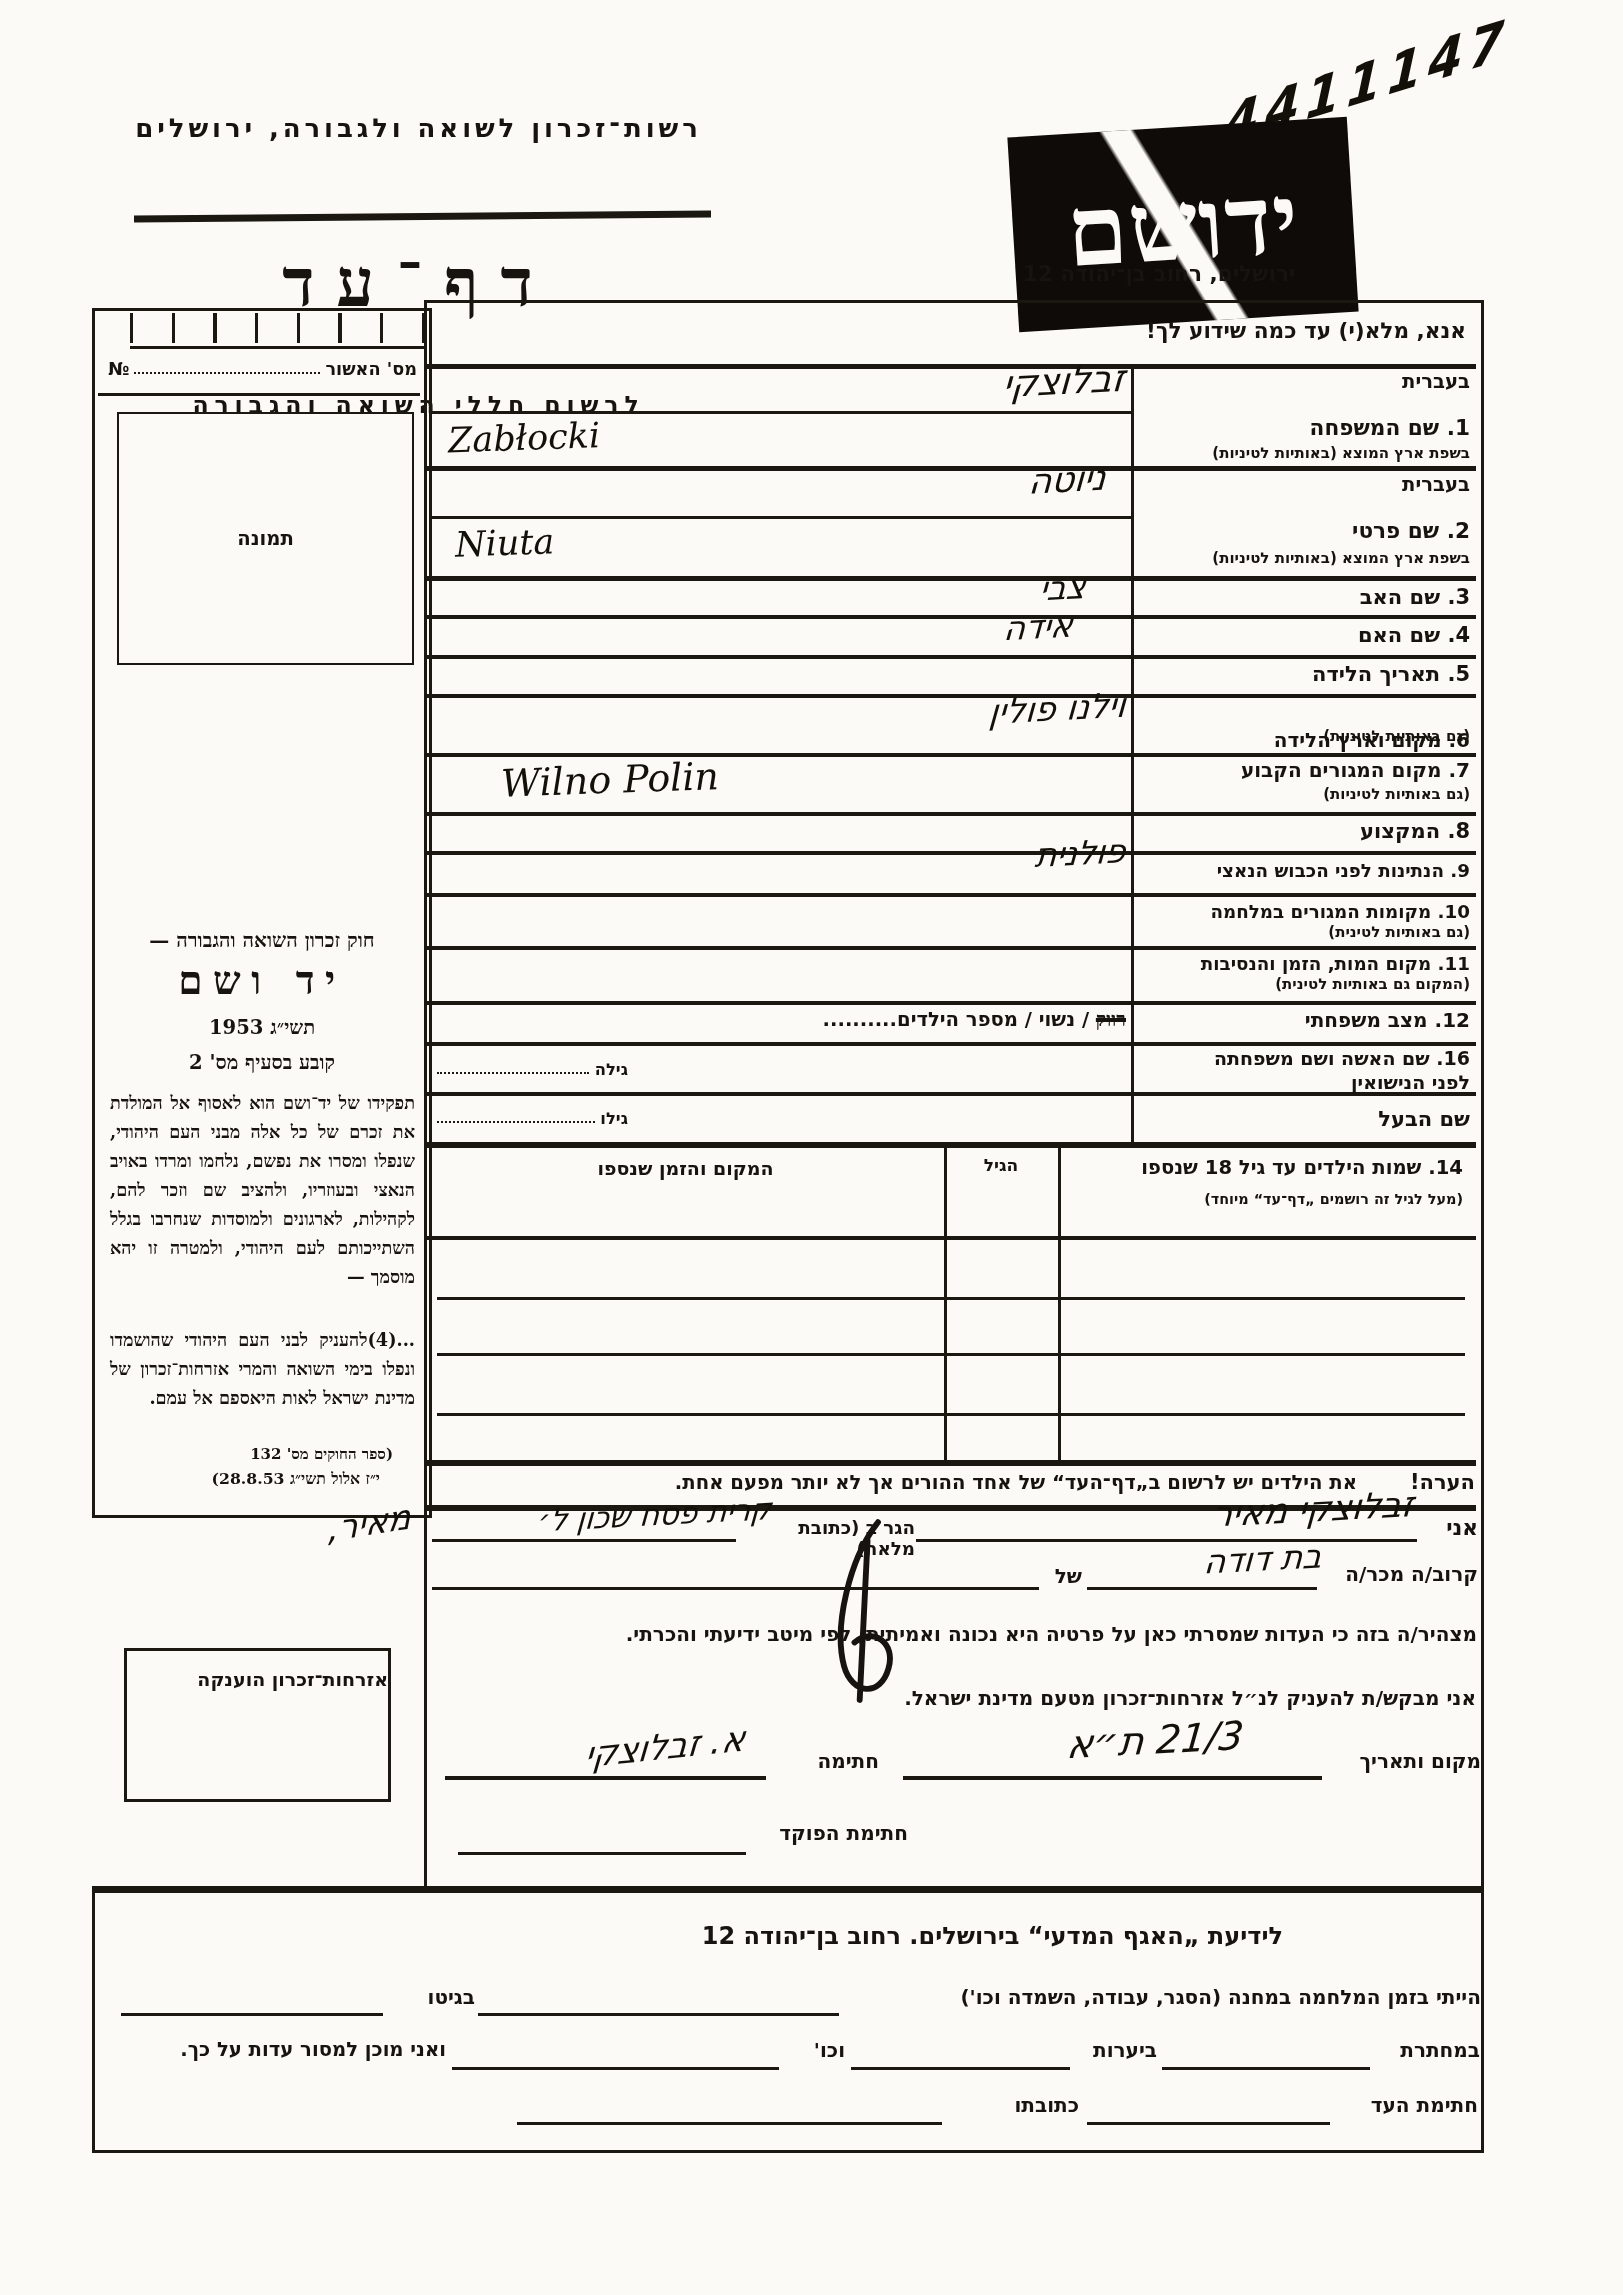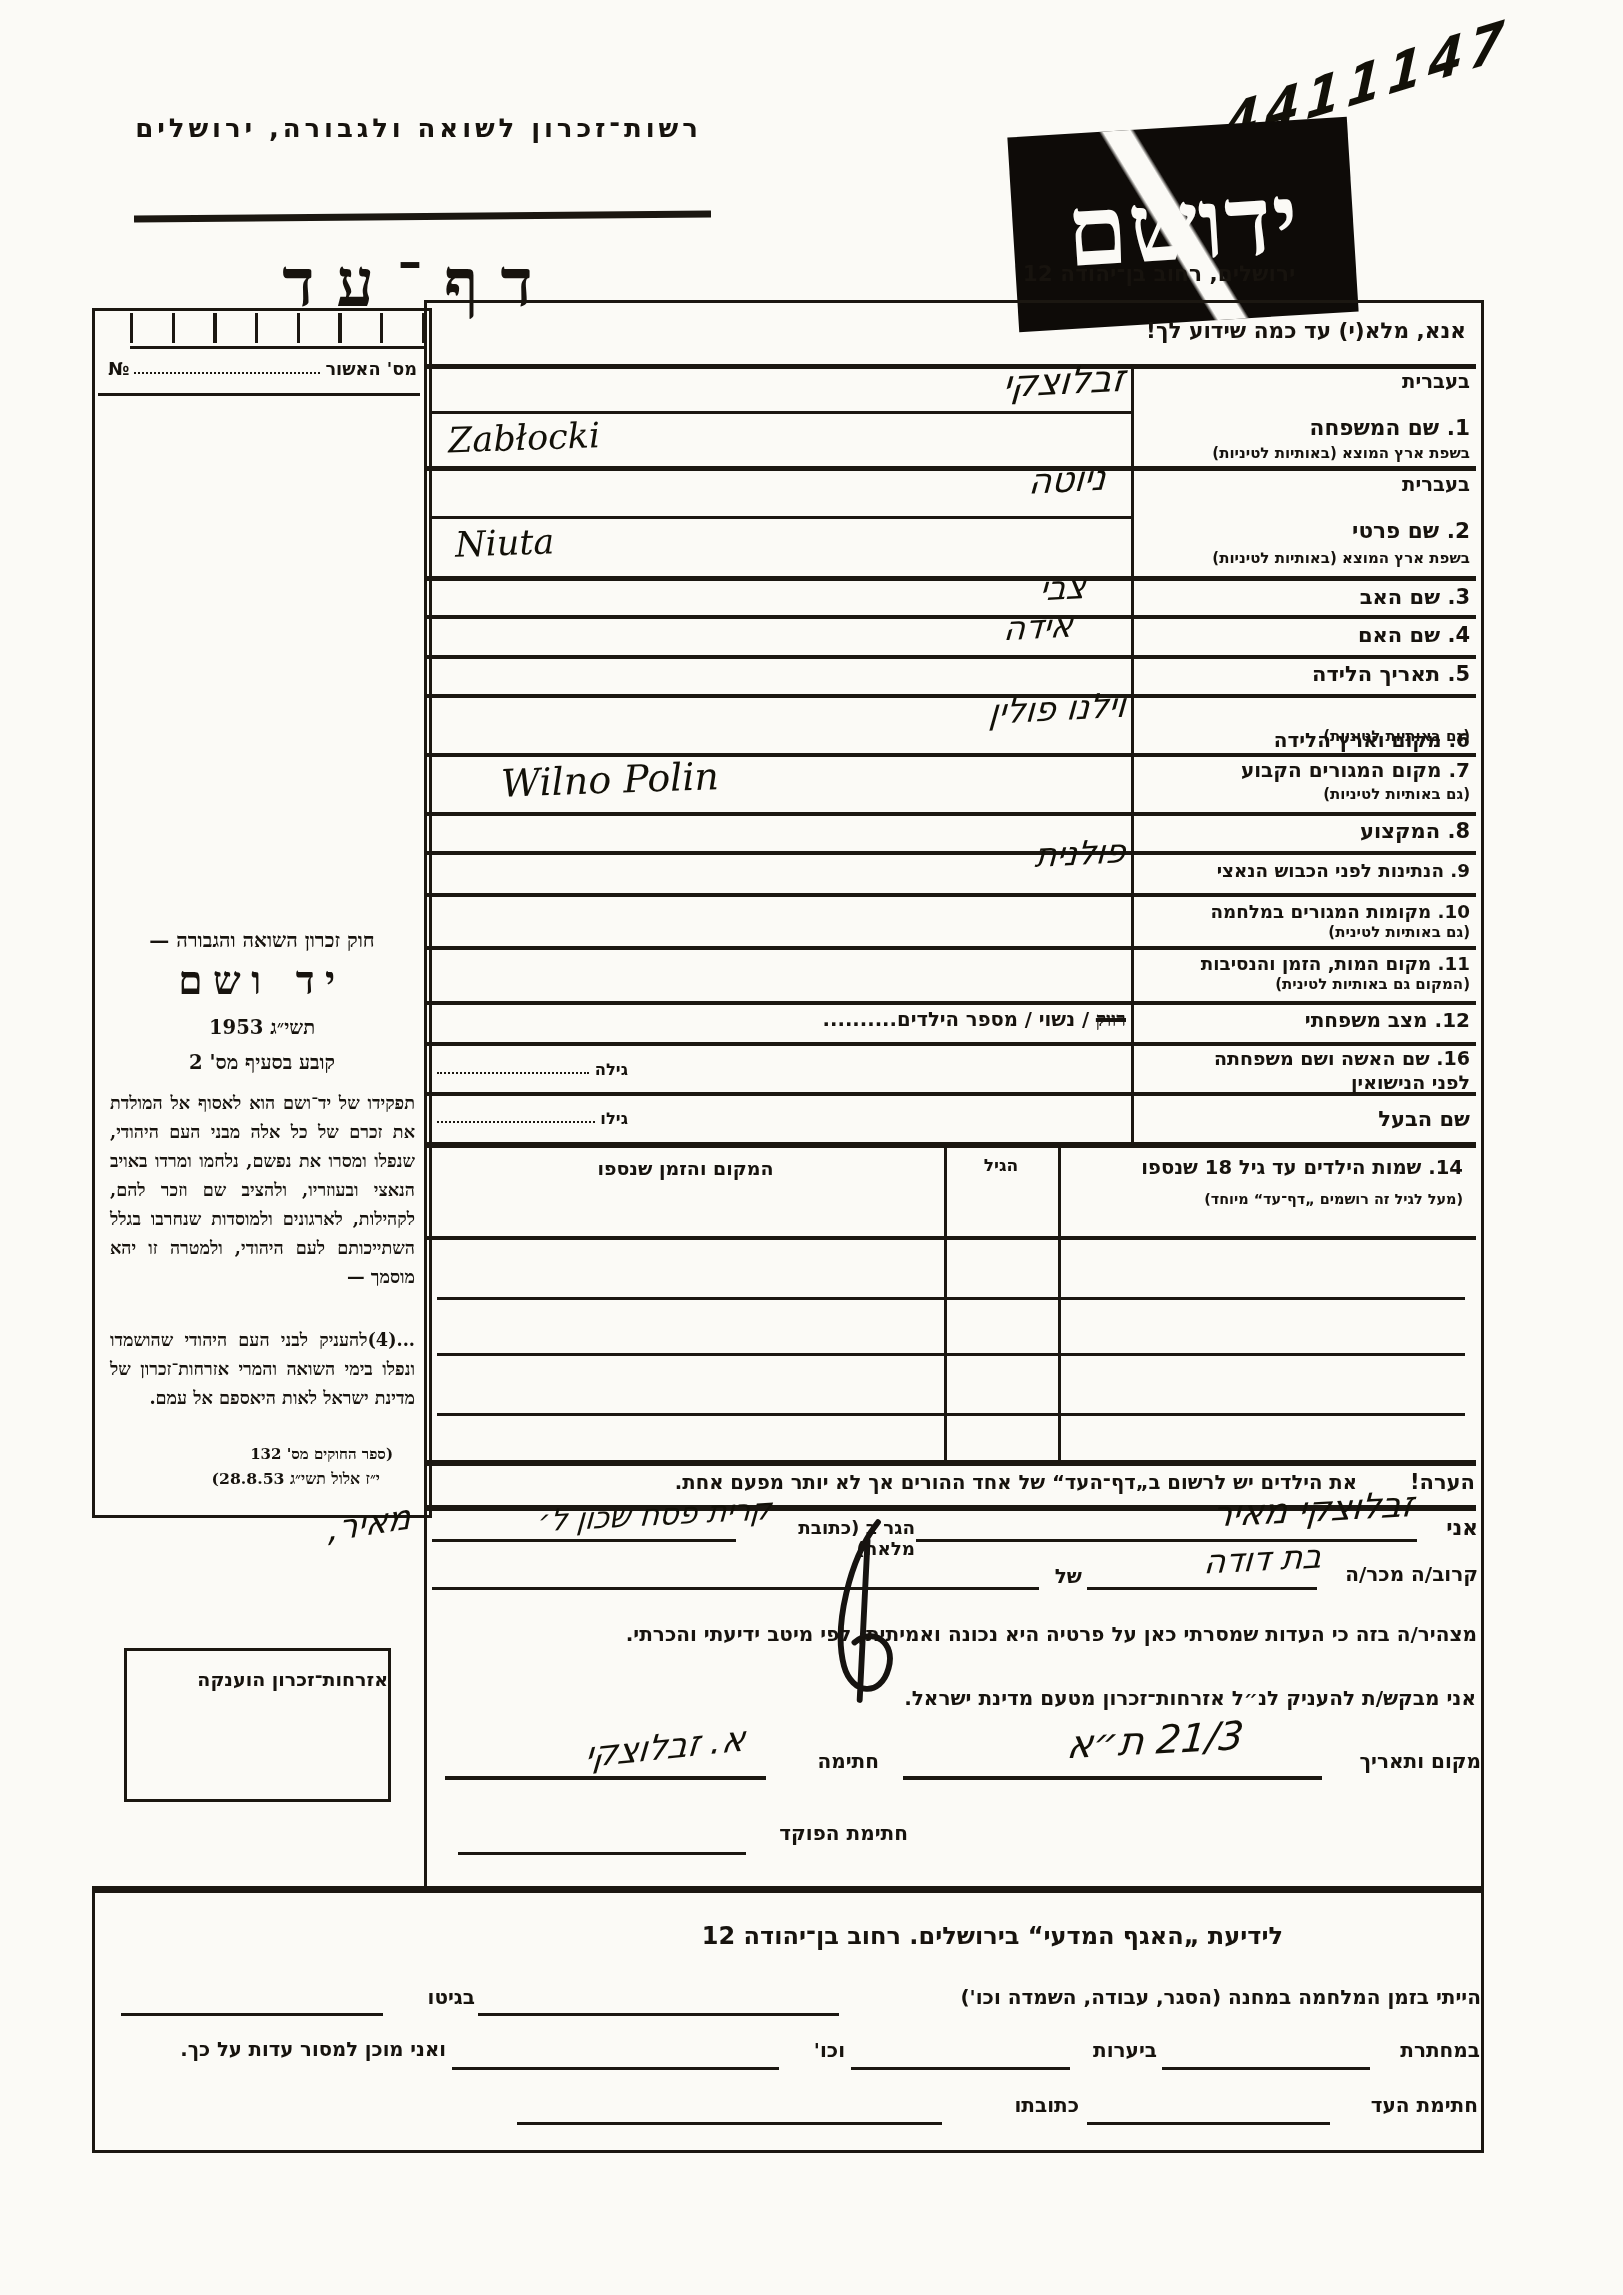--- a/index.html
+++ b/index.html
@@ -27,20 +27,21 @@
 </head>
 <body>
 
 <div id="sheet">
 
   <div class="abs hw" style="left:1217px;top:46px;width:340px;font-size:52px;font-weight:bold;letter-spacing:6.5px;transform:rotate(-17deg) skewX(-20deg);direction:ltr;">4411147</div>
 
   <div class="abs b ctr" style="left:124px;top:113px;width:589px;font-size:26px;letter-spacing:3.9px;">רשות־זכרון לשואה ולגבורה, ירושלים</div>
   <div class="ln" style="left:134px;top:213px;width:577px;height:6.5px;transform:rotate(-0.5deg);"></div>
   <div class="abs b ctr" style="left:124px;top:243px;width:589px;font-size:67px;letter-spacing:22px;font-family:'DejaVu Serif',serif;">דף־עד</div>
+  <div class="abs b ctr" style="left:124px;top:391px;width:589px;font-size:23.6px;letter-spacing:5.9px;">לרשום חללי השואה והגבורה</div>
 
   <div id="logo-box" class="abs" style="left:1013px;top:127px;width:340px;height:195px;">
     <span style="color:#fbfaf6;font-family:'DejaVu Serif',serif;font-weight:bold;font-size:97px;letter-spacing:1.3px;">ידושם</span>
   </div>
   <div class="abs b ctr" style="left:943px;top:261px;width:432px;font-size:21.6px;">ירושלים, רחוב בן־יהודה 12</div>
 
   <div class="abs" style="left:424px;top:300px;width:1054px;height:1587px;border:3.9px solid #1b1711;"></div>
   <div class="abs" style="left:92px;top:308px;width:334px;height:1204px;border:3.3px solid #1b1711;"></div>
   <div class="abs" style="left:92px;top:1886px;width:1386px;height:257px;border:3.9px solid #1b1711;border-top-width:7.2px;"></div>
 
@@ -54,20 +55,23 @@
       <i></i>
       <i></i>
   </div>
   <div class="abs" style="left:108px;top:359px;width:309px;display:flex;align-items:flex-end;font-size:17.7px;font-weight:bold;">
     <span>מס' האשור</span>
     <span class="dotln"></span>
     <span>№</span>
   </div>
   <div class="ln" style="left:98px;top:393px;width:322px;height:3.3px;"></div>
 
+  <div class="abs" style="left:117px;top:412px;width:293px;height:249px;border:2.6px solid #1b1711;display:flex;align-items:center;justify-content:center;">
+    <span class="b" style="font-size:19.6px;">תמונה</span>
+  </div>
 
   <div class="abs b ctr law" style="left:108px;top:928px;width:308px;font-size:20px;">חוק זכרון השואה והגבורה —</div>
   <div class="abs b ctr law" style="left:108px;top:957px;width:308px;font-size:39px;letter-spacing:10.5px;">יד ושם</div>
   <div class="abs b ctr law" style="left:108px;top:1016px;width:308px;font-size:19.6px;">תשי״ג 1953</div>
   <div class="abs b ctr law" style="left:108px;top:1051px;width:308px;font-size:19.6px;">קובע בסעיף מס' 2</div>
   <div class="abs law" style="left:110px;top:1088px;width:305px;font-size:17.7px;font-weight:bold;line-height:29px;text-align:justify;">תפקידו של יד־ושם הוא לאסוף אל המולדת את זכרם של כל אלה מבני העם היהודי, שנפלו ומסרו את נפשם, נלחמו ומרדו באויב הנאצי ובעוזריו, ולהציב שם וזכר להם, לקהילות, לארגונים ולמוסדות שנחרבו בגלל השתייכותם לעם היהודי, ולמטרה זו יהא מוסמך —</div>
   <div class="abs law" style="left:110px;top:1325px;width:305px;font-size:17.7px;font-weight:bold;line-height:29px;text-align:justify;">...(4)להעניק לבני העם היהודי שהושמדו ונפלו בימי השואה והמרי אזרחות־זכרון של מדינת ישראל לאות היאספם אל עמם.</div>
   <div class="abs b rt law" style="left:118px;top:1445px;width:275px;font-size:15px;">(ספר החוקים מס' 132</div>
   <div class="abs b rt law" style="left:105px;top:1469px;width:275px;font-size:15.7px;">י״ז אלול תשי״ג 28.8.53)</div>
   <div class="abs hw" style="left:196px;top:1513px;width:216px;font-size:34px;transform:rotate(-9deg) skewX(-10deg);">מאיר,</div>

